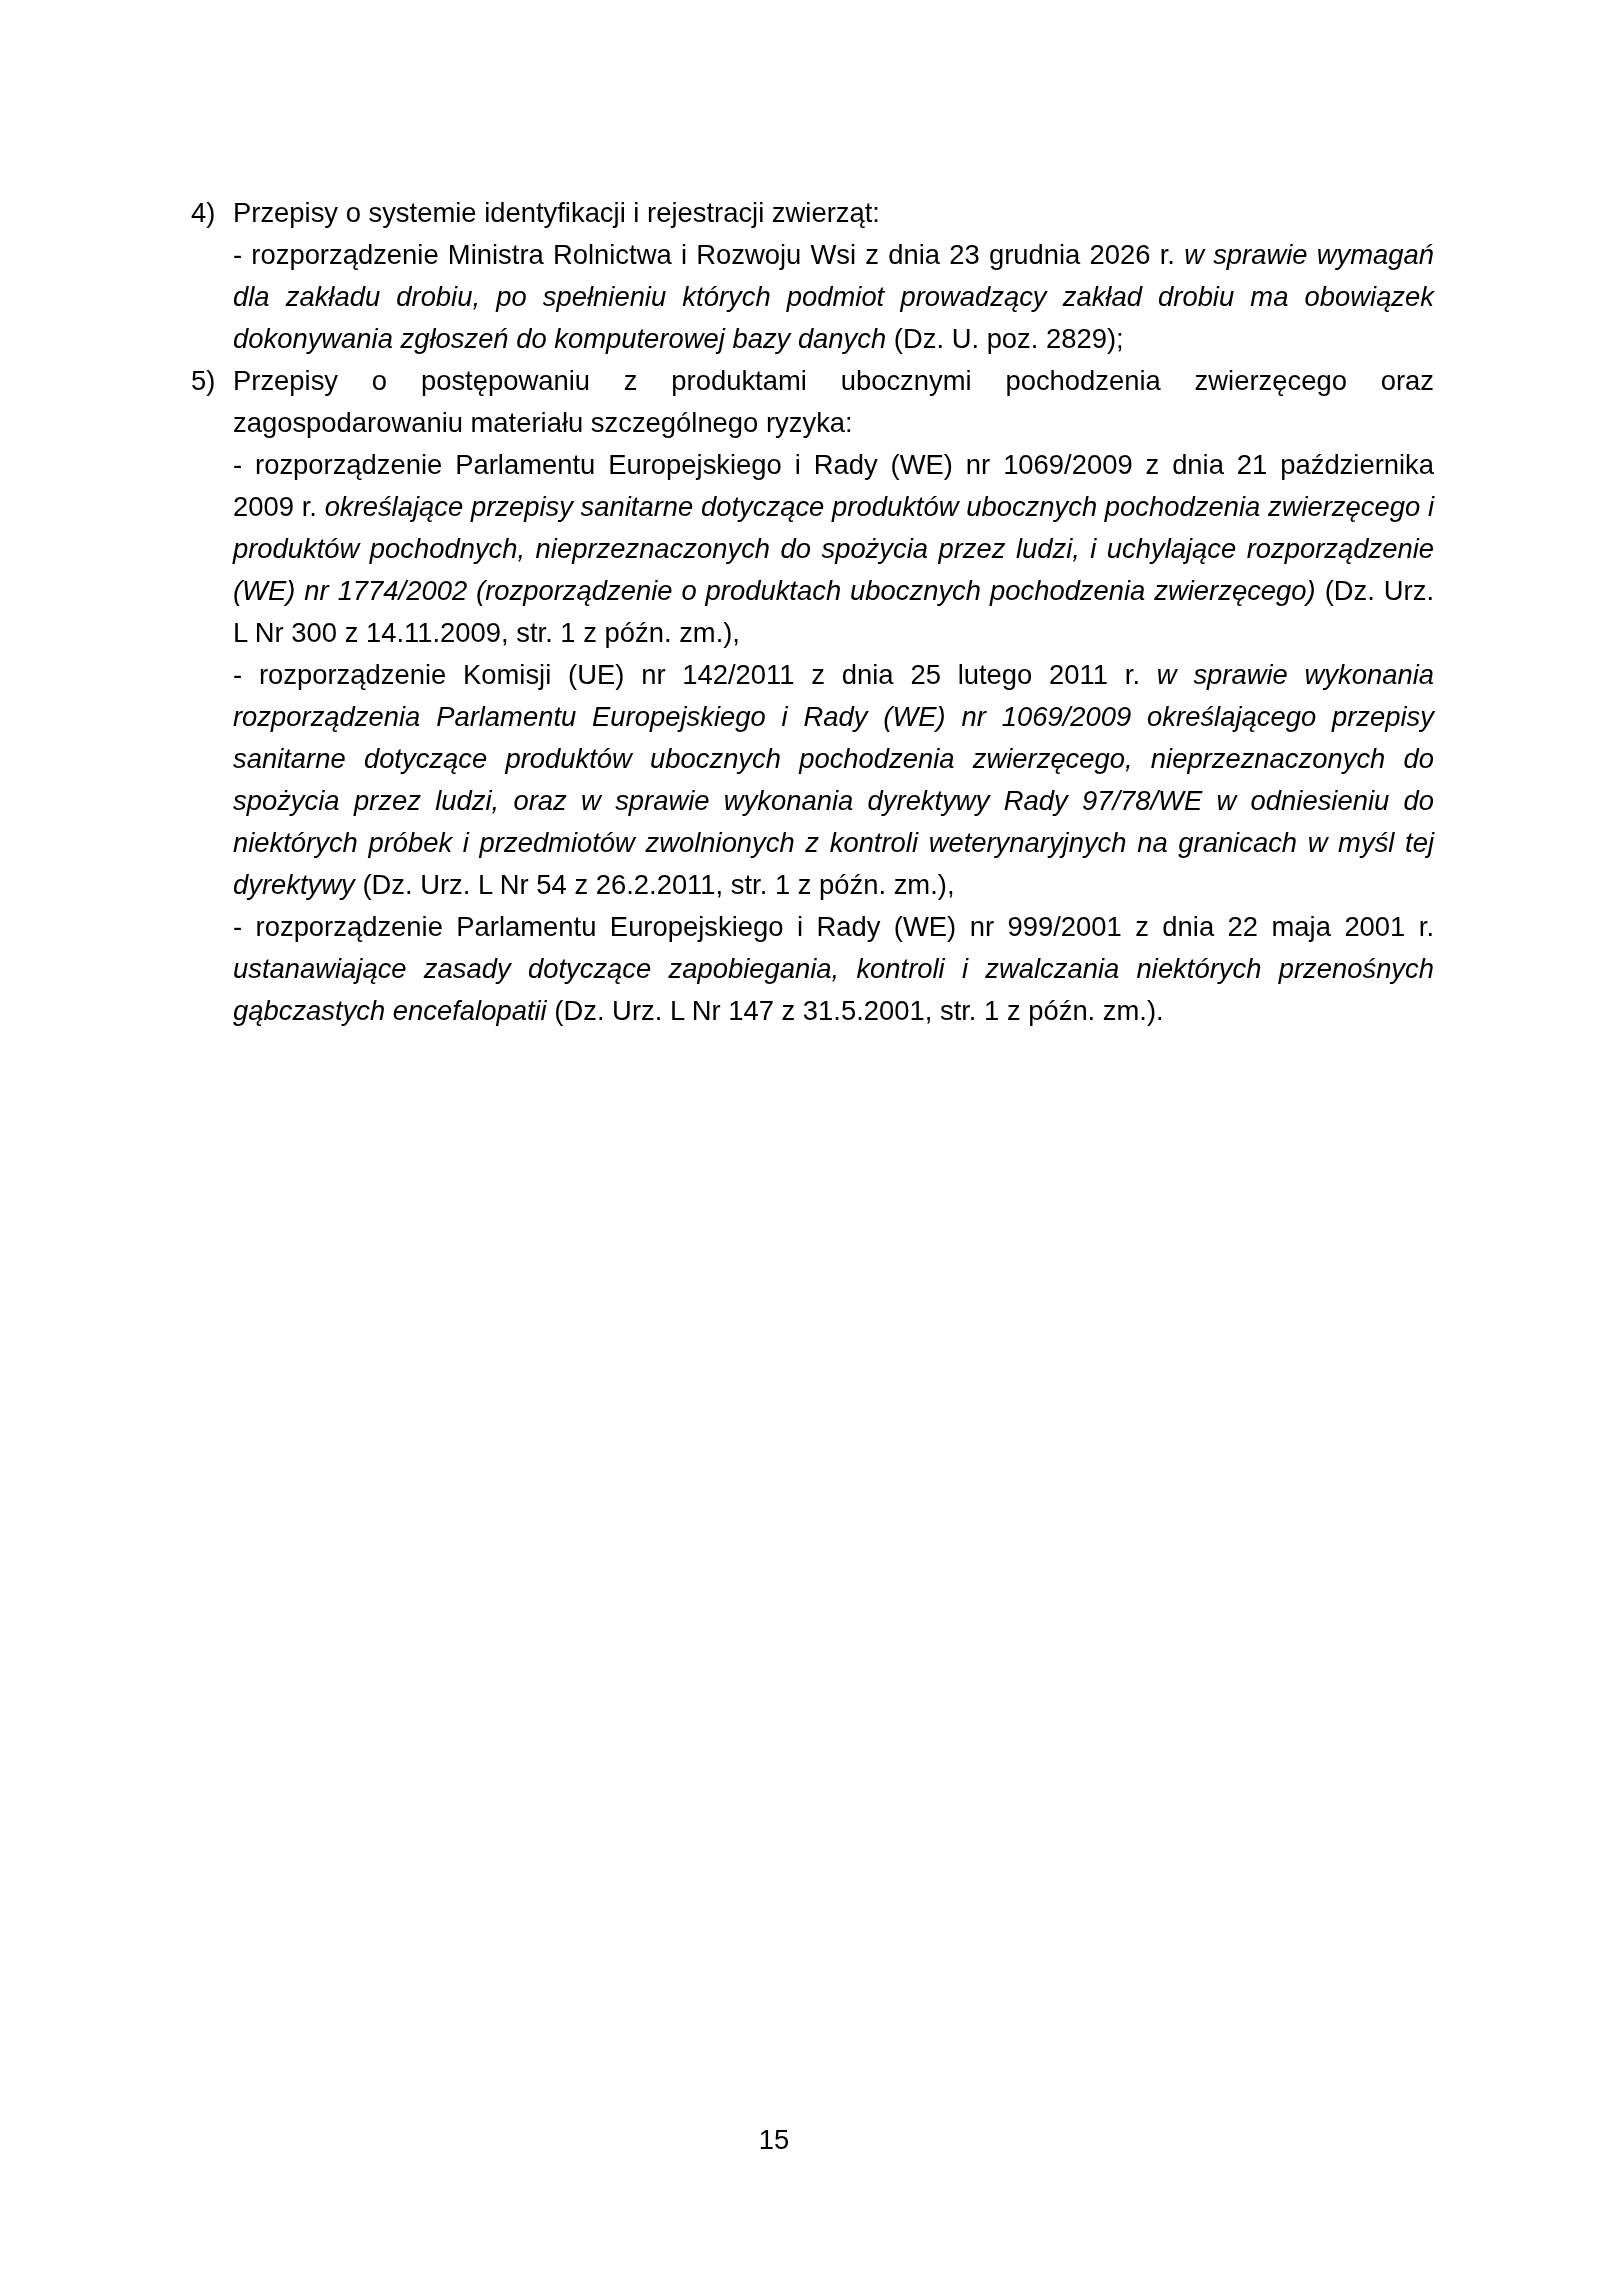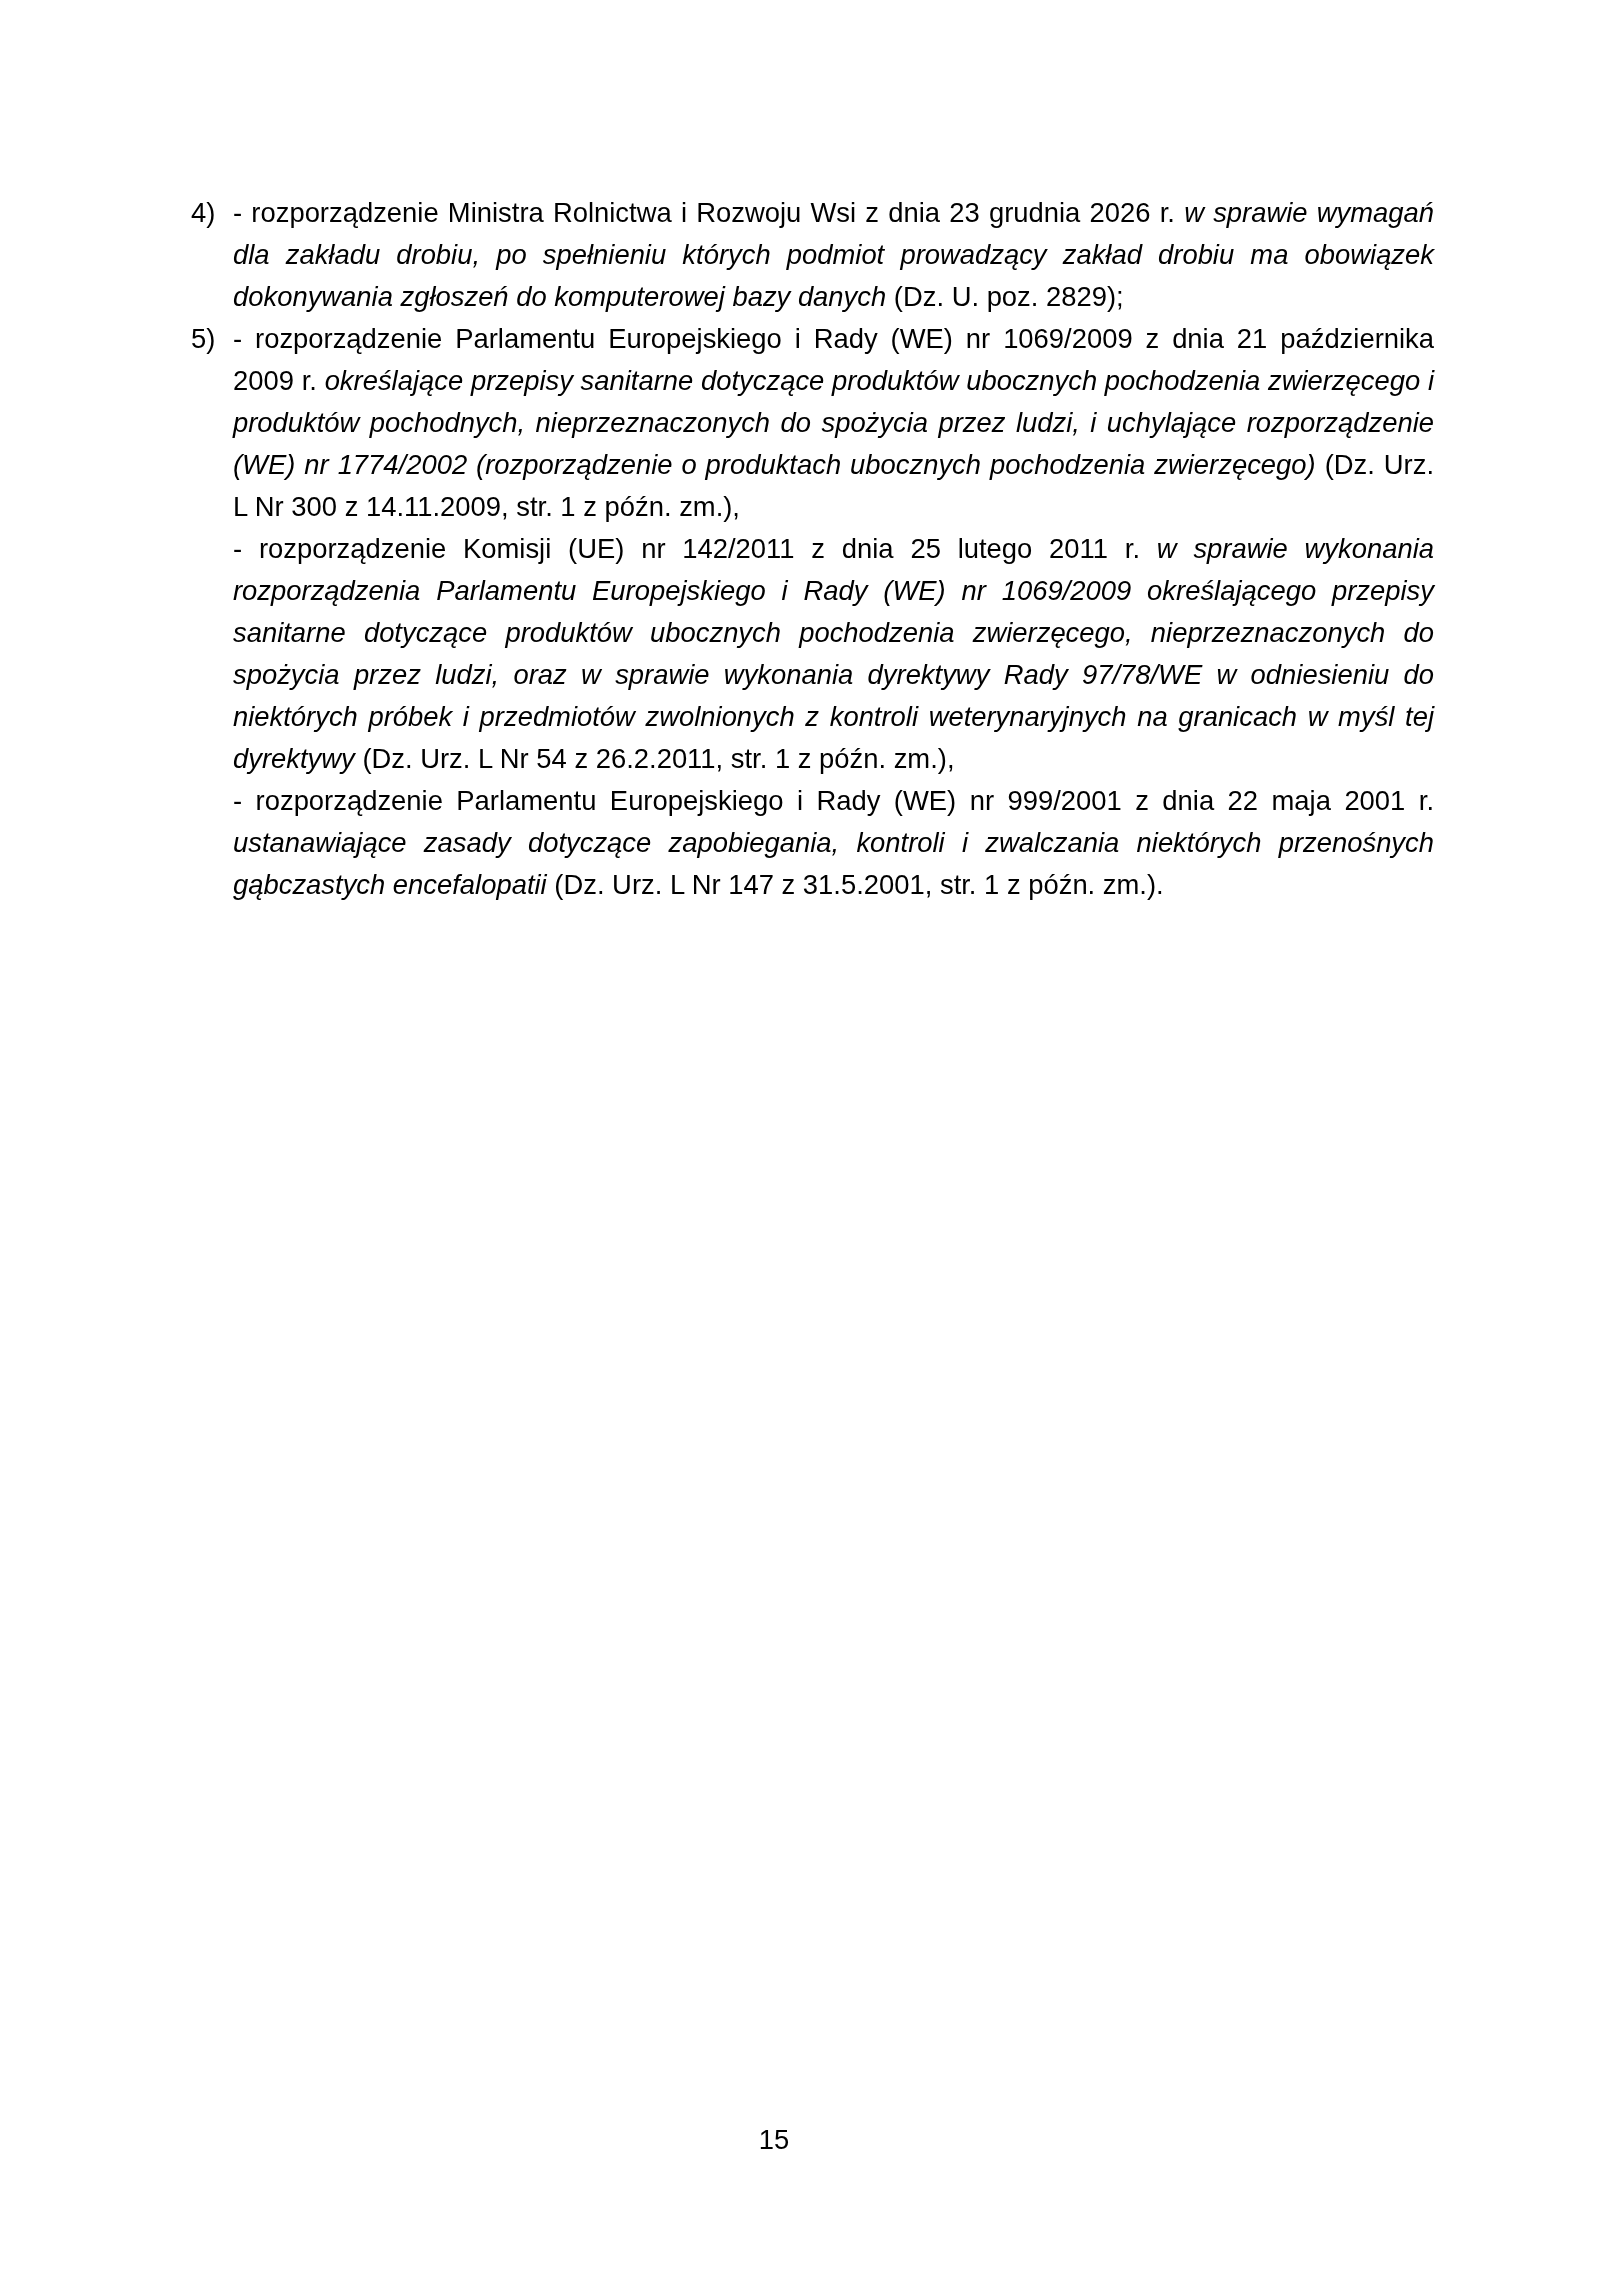--- a/index.html
+++ b/index.html
@@ -54,27 +54,29 @@
   }
 </style>
 </head>
 <body>
 
 <div class="page">
   <div class="provisions">
   <div class="item">
     <div class="marker">4)</div>
     <div class="body">
+          <p class="para"><span>Przepisy o systemie identyfikacji i rejestracji zwierząt:</span></p>
           <p class="para"><span>- rozporządzenie Ministra Rolnictwa i Rozwoju Wsi z dnia 23 grudnia 2026 r. </span><em>w sprawie wymagań dla zakładu drobiu, po spełnieniu których podmiot prowadzący zakład drobiu ma obowiązek dokonywania zgłoszeń do komputerowej bazy danych</em><span> (Dz. U. poz. 2829);</span></p>
         </div>
   </div>
 
   <div class="item">
     <div class="marker">5)</div>
     <div class="body">
+          <p class="para"><span>Przepisy o postępowaniu z produktami ubocznymi pochodzenia zwierzęcego oraz zagospodarowaniu materiału szczególnego ryzyka:</span></p>
           <p class="para"><span>- rozporządzenie Parlamentu Europejskiego i Rady (WE) nr 1069/2009 z dnia 21 października 2009 r. </span><em>określające przepisy sanitarne dotyczące produktów ubocznych pochodzenia zwierzęcego i produktów pochodnych, nieprzeznaczonych do spożycia przez ludzi, i uchylające rozporządzenie (WE) nr 1774/2002 (rozporządzenie o produktach ubocznych pochodzenia zwierzęcego)</em><span> (Dz. Urz. L Nr 300 z 14.11.2009, str. 1 z późn. zm.),</span></p>
           <p class="para"><span>- rozporządzenie Komisji (UE) nr 142/2011 z dnia 25 lutego 2011 r. </span><em>w sprawie wykonania rozporządzenia Parlamentu Europejskiego i Rady (WE) nr 1069/2009 określającego przepisy sanitarne dotyczące produktów ubocznych pochodzenia zwierzęcego, nieprzeznaczonych do spożycia przez ludzi, oraz w sprawie wykonania dyrektywy Rady 97/78/WE w odniesieniu do niektórych próbek i przedmiotów zwolnionych z kontroli weterynaryjnych na granicach w myśl tej dyrektywy</em><span> (Dz. Urz. L Nr 54 z 26.2.2011, str. 1 z późn. zm.),</span></p>
           <p class="para"><span>- rozporządzenie Parlamentu Europejskiego i Rady (WE) nr 999/2001 z dnia 22 maja 2001 r. </span><em>ustanawiające zasady dotyczące zapobiegania, kontroli i zwalczania niektórych przenośnych gąbczastych encefalopatii</em><span> (Dz. Urz. L Nr 147 z 31.5.2001, str. 1 z późn. zm.).</span></p>
         </div>
   </div>
 </div>
   <div class="page-number">15</div>
 </div>
 
 

